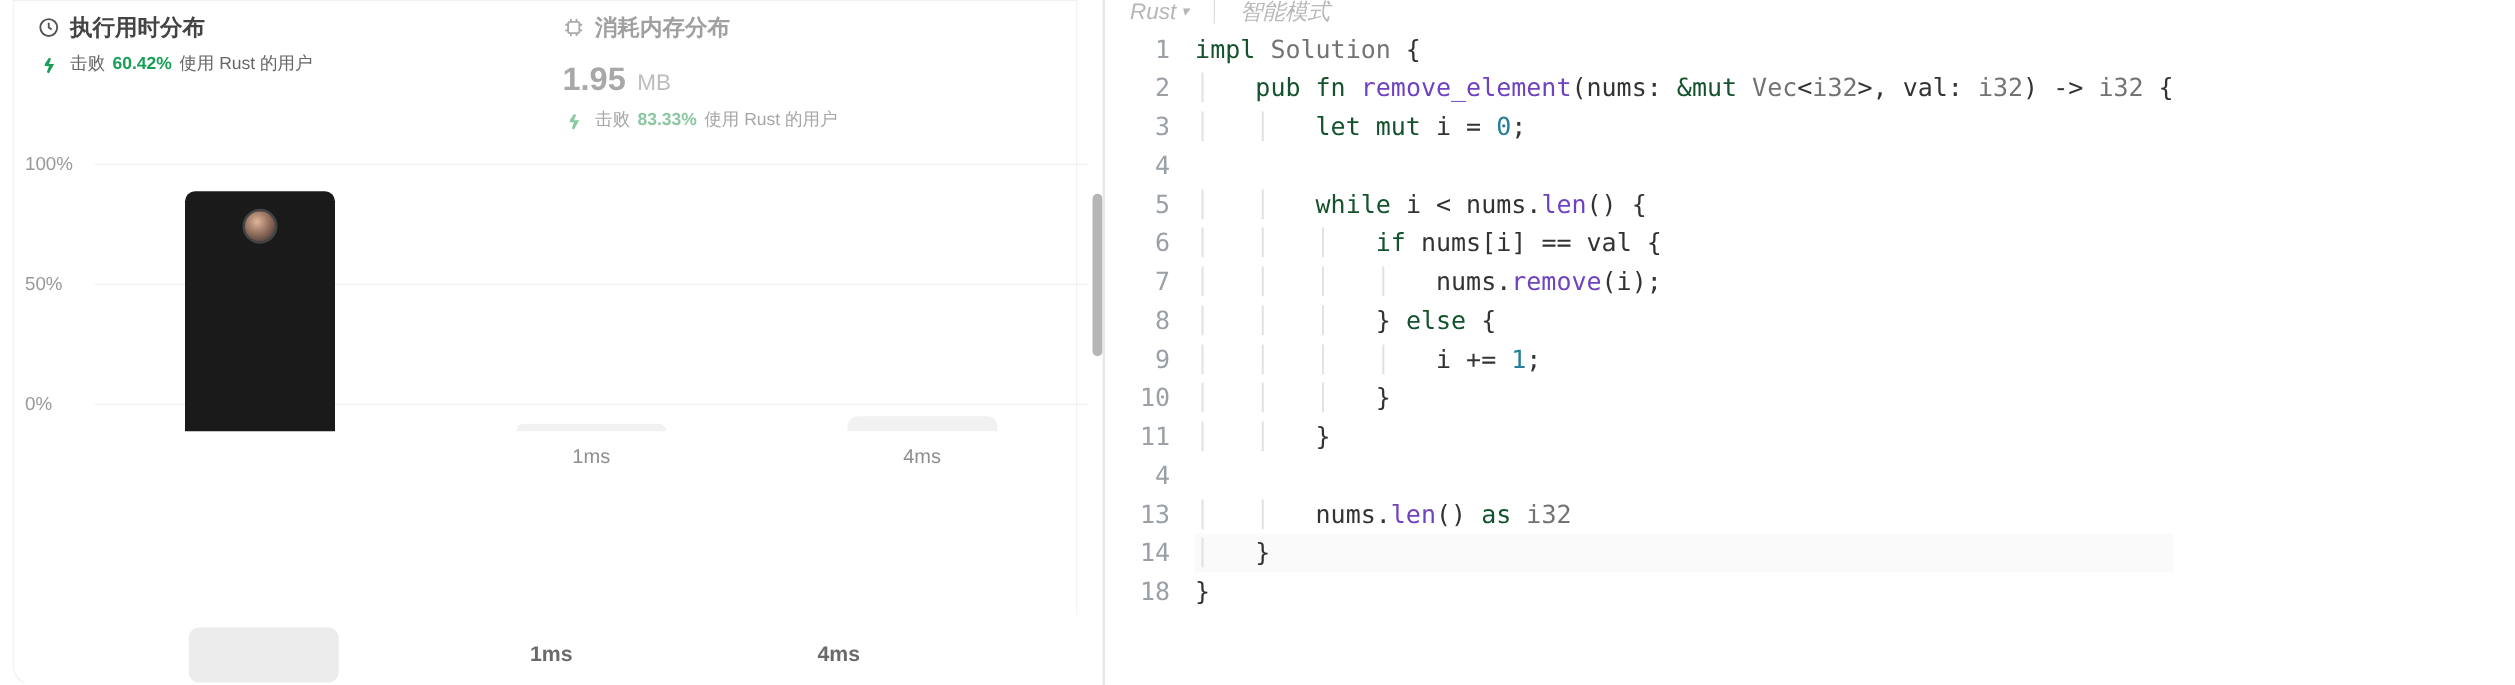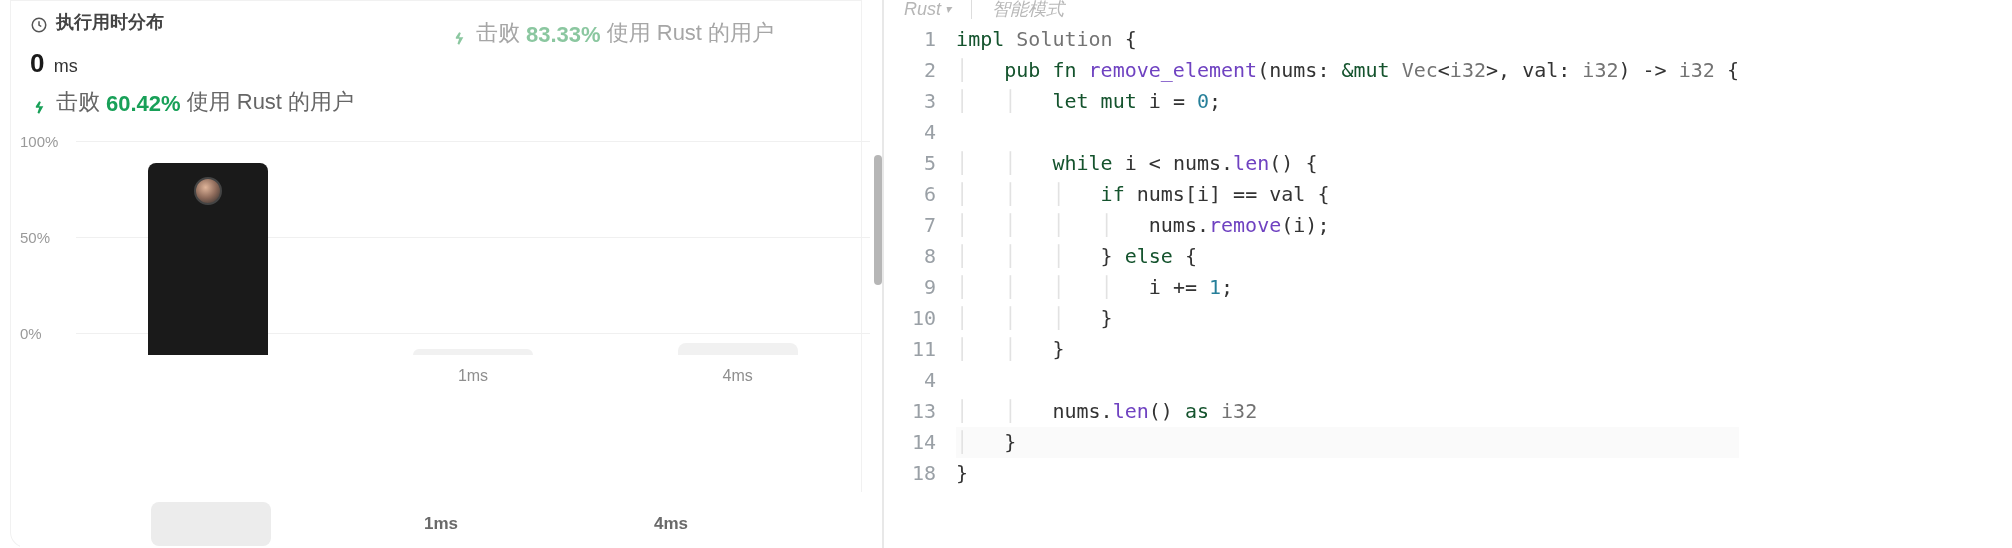--- a/index.html
+++ b/index.html
@@ -30,43 +30,43 @@
   }
 
   .stats-row {
     display: flex;
     gap: 40px;
     padding: 10px 0 0 30px;
   }
   .stat-card { flex: 0 0 380px; }
   .stat-head {
     display: flex;
-    align-items: flex-end;
+    align-items: center;
     gap: 8px;
     color: #444;
     font-size: 18px;
     font-weight: 600;
   }
   .stat-head.dim { color: #a0a0a0; }
   .icon-svg { width: 18px; height: 18px; flex: 0 0 18px; }
   .stat-big {
     margin-top: 14px;
     font-size: 26px;
     font-weight: 700;
     color: #1a1a1a;
   }
   .stat-big .unit { font-size: 18px; font-weight: 500; color: #333; margin-left: 2px; }
   .stat-big.dim { color: #a8a8a8; }
   .stat-big.dim .unit { color: #bdbdbd; }
   .beat-line {
     margin-top: 8px;
     display: flex;
-    align-items: flex-end;
+    align-items: flex-start;
     gap: 6px;
-    font-size: 22px;
+    font-size: 14px;
     color: #666;
   }
   .beat-line.dim { color: #a6a6a6; }
   .beat-pct { color: #18a058; font-weight: 600; }
   .beat-pct.dim { color: #8bc7a0; }
   .hands-icon { width: 20px; height: 20px; }
 
   .chart-area {
     margin: 18px 12px 0 20px;
     position: relative;
@@ -226,35 +226,42 @@
   <div class="stats-row">
 
     <div class="stat-card">
       <div class="stat-head">
         <svg class="icon-svg" viewBox="0 0 24 24" fill="none" stroke="#555" stroke-width="2">
             <circle cx="12" cy="12" r="9"></circle>
             <path d="M12 7v5l3 2"></path>
           </svg>
         <span>执行用时分布</span>
       </div>
-      <div class="stat-big">
-        <span>0</span>
-        <span class="unit">ms</span>
-      </div>
       <div class="beat-line">
         <svg class="hands-icon" viewBox="0 0 24 24" fill="#18a058">
             <path d="M7 11l4-6 2 1-2 5h5l-5 9-2-1 2-6H7z"></path>
           </svg>
         <span>击败</span>
         <span class="beat-pct">60.42%</span>
         <span>使用 Rust 的用户</span>
       </div>
     </div>
 
     <div class="stat-card">
+      <div class="stat-head dim">
+        <svg class="icon-svg" viewBox="0 0 24 24" fill="none" stroke="#aaa" stroke-width="2">
+            <rect x="6" y="6" width="12" height="12" rx="2"></rect>
+            <path d="M9 3v3M15 3v3M9 18v3M15 18v3M3 9h3M3 15h3M18 9h3M18 15h3"></path>
+          </svg>
+        <span>消耗内存分布</span>
+      </div>
+      <div class="stat-big dim">
+        <span>1.95</span>
+        <span class="unit">MB</span>
+      </div>
       <div class="beat-line dim">
         <svg class="hands-icon" viewBox="0 0 24 24" fill="#8bc7a0">
             <path d="M7 11l4-6 2 1-2 5h5l-5 9-2-1 2-6H7z"></path>
           </svg>
         <span>击败</span>
         <span class="beat-pct dim">83.33%</span>
         <span>使用 Rust 的用户</span>
       </div>
     </div>
   </div>

